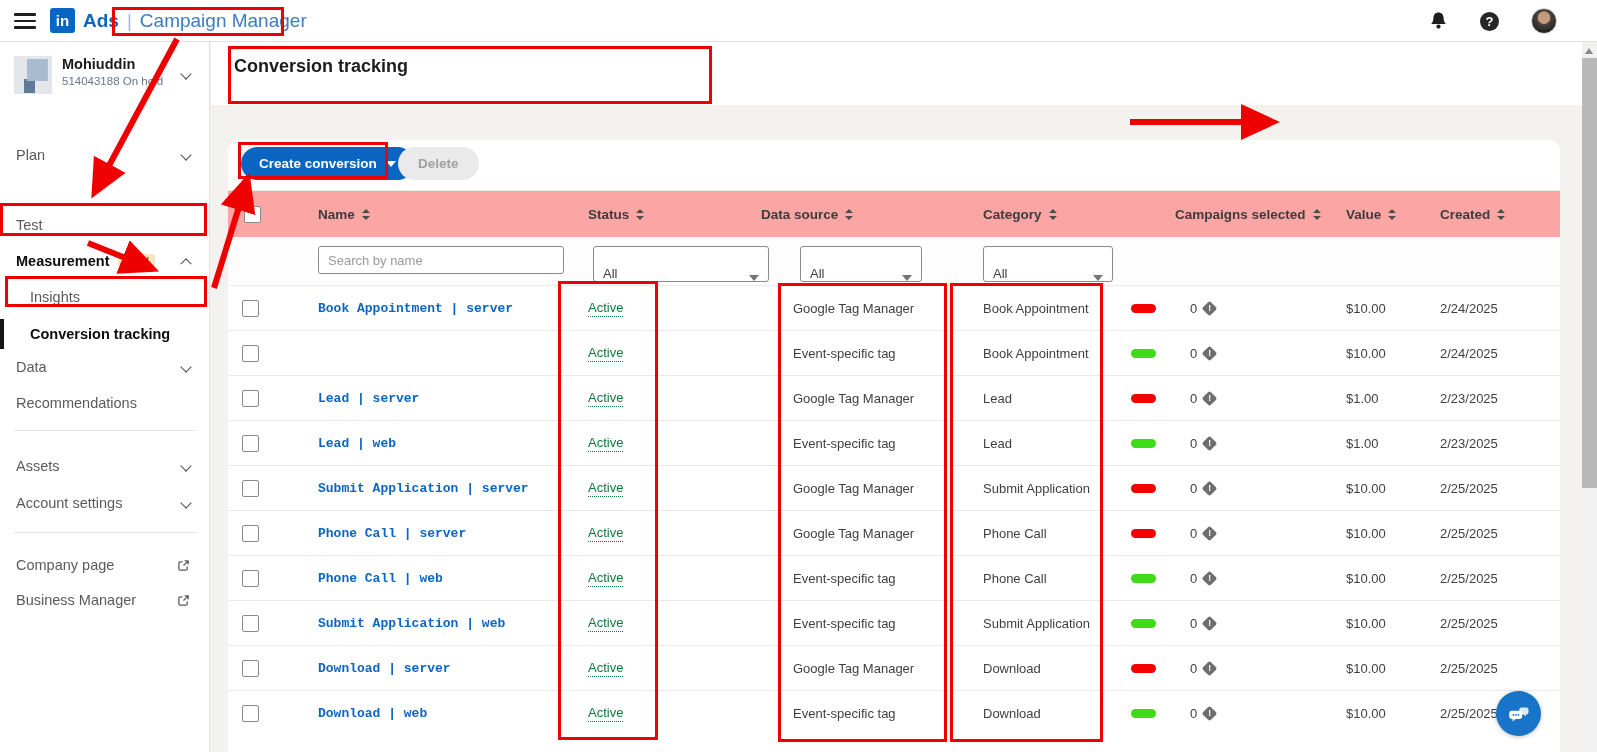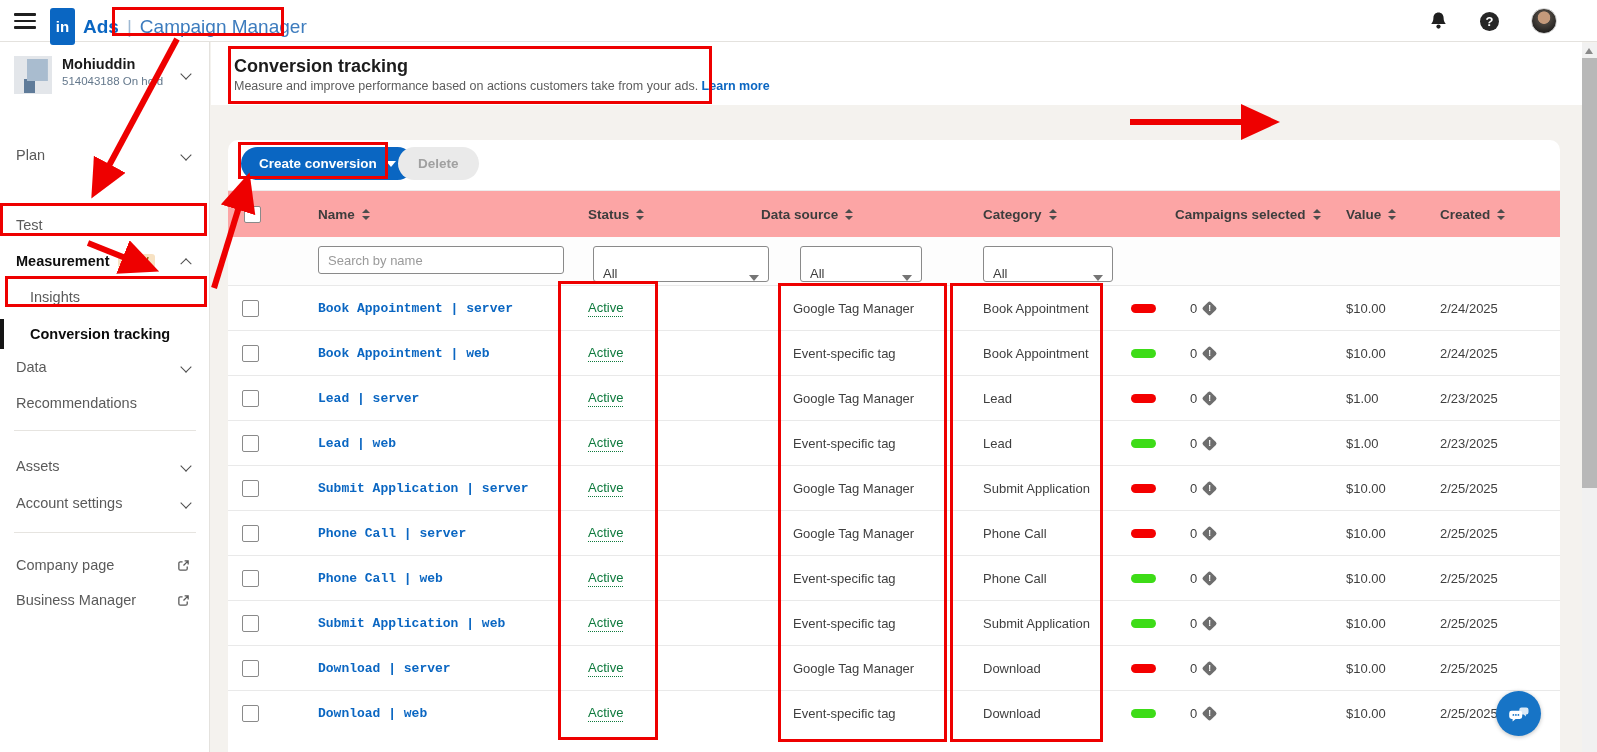--- a/index.html
+++ b/index.html
@@ -5,21 +5,21 @@
   * { margin:0; padding:0; box-sizing:border-box; }
   html,body { background:#fff; }
   body { font-family:"Liberation Sans","DejaVu Sans",sans-serif; }
   .canvas { position:relative; width:1597px; height:752px; overflow:hidden; background:#f4f2ee; }
 
   
   .topbar { position:absolute; left:0; top:0; width:1597px; height:42px; background:#fff; border-bottom:1px solid #e4e2de; z-index:5; }
   .hamburger { position:absolute; left:14px; top:13px; width:22px; height:16px; display:flex; flex-direction:column; justify-content:space-between; cursor:pointer; }
   .hamburger div { height:2.6px; background:#1f1f1f; border-radius:1px; }
   .brand { position:absolute; left:50px; top:8px; display:flex; align-items:center; gap:8px; }
-  .li-logo { width:25px; height:37px; background:#0a66c2; color:#fff; border-radius:3px; font-weight:bold; font-size:15px; display:flex; align-items:center; justify-content:center; }
+  .li-logo { width:25px; height:25px; background:#0a66c2; color:#fff; border-radius:3px; font-weight:bold; font-size:15px; display:flex; align-items:center; justify-content:center; }
   .brand-ads { color:#0a66c2; font-size:19px; font-weight:600; }
   .brand-sep { color:#9db8d2; font-size:19px; font-weight:300; }
   .brand-prod { color:#3d7cbe; font-size:19px; }
   .top-icons { position:absolute; right:40px; top:0; height:42px; display:flex; align-items:center; gap:32px; }
   .qmark { width:19px; height:19px; border-radius:50%; background:#262626; color:#fff; font-size:13px; font-weight:bold; display:flex; align-items:center; justify-content:center; }
   .tavatar { width:26px; height:26px; border-radius:50%; background:radial-gradient(circle at 50% 36%, #c59a7b 0 30%, #4a443e 34%, #23211f 75%); border:1px solid #d5d5d5; }
 
   
   .sidebar { position:absolute; left:0; top:42px; width:210px; height:710px; background:#fff; border-right:1px solid #e4e2de; z-index:4; }
   .acct { position:absolute; left:0; top:10px; width:210px; height:48px; cursor:pointer; }
@@ -194,24 +194,20 @@
       <svg class="ext-icon" viewBox="0 0 14 14">
           <path d="M6 3H3.6A1.6 1.6 0 0 0 2 4.6v5.8A1.6 1.6 0 0 0 3.6 12h5.8A1.6 1.6 0 0 0 11 10.4V8" stroke="#5a5a5a" fill="none" stroke-width="1.4"></path>
           <path d="M8.2 2H12v3.8M12 2 7 7" stroke="#5a5a5a" fill="none" stroke-width="1.4"></path>
         </svg>
     </div>
     <div class="sel-bar"></div>
   </aside>
 
   <div class="main-headstrip"></div>
   <div class="page-title">Conversion tracking</div>
-  <div class="page-sub">
-    <span>Measure and improve performance based on actions customers take from your ads.</span>
-    <span class="learn-more">Learn more</span>
-  </div>
 
   <div class="card">
     <button class="btn-create">
       <span>Create conversion</span>
       <span class="caret-down"></span>
     </button>
     <button class="btn-delete">Delete</button>
 
     <div class="thead">
       <span class="checkbox" style="position:absolute; left:16px; top:15px;"></span>
@@ -305,23 +301,20 @@
             <span class="diamond">
               <b>!</b>
             </span>
           </div>
       <div class="cell c-value">$10.00</div>
       <div class="cell c-created">2/24/2025</div>
     </div>
         <div class="trow">
       <div class="cell c-check">
             <span class="checkbox"></span>
-          </div>
-      <div class="cell c-name">
-            <a>Book Appointment | web</a>
           </div>
       <div class="cell c-status">
             <span>Active</span>
           </div>
       <div class="cell c-source">
             <span class="dslabel">
               <span>Event-specific tag</span>
               <span class="pill pill-green"></span>
             </span>
           </div>

